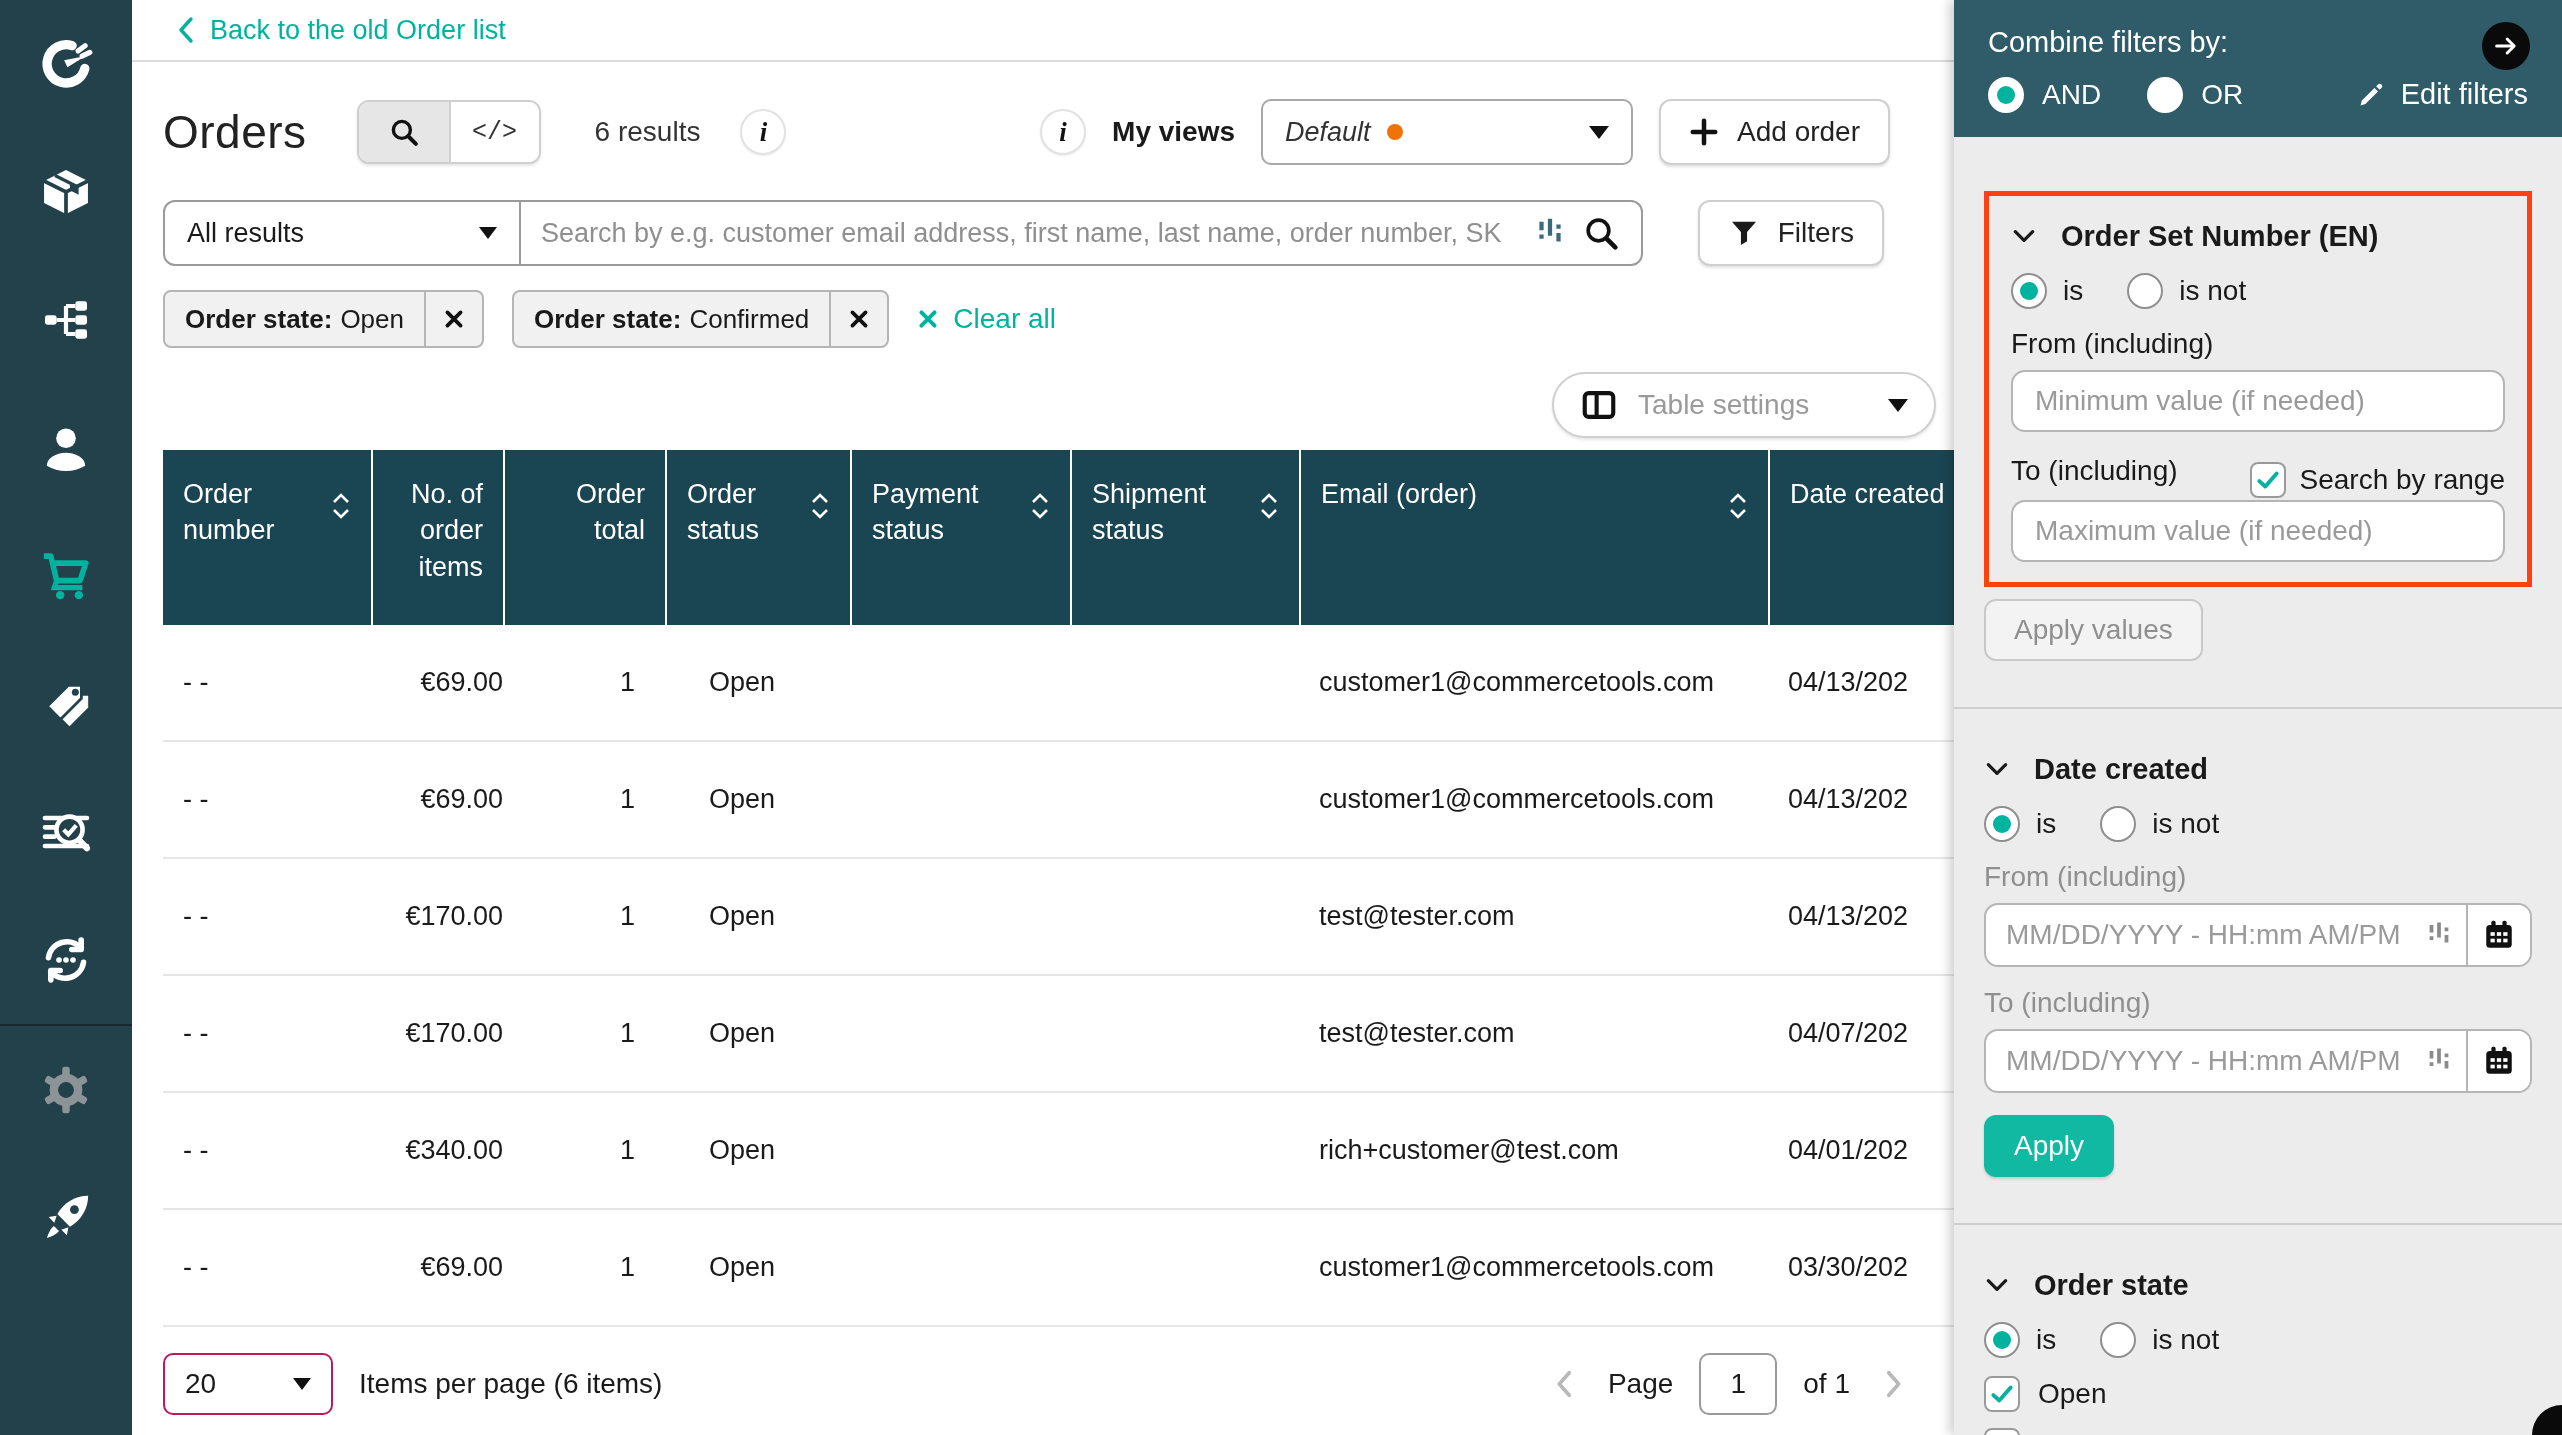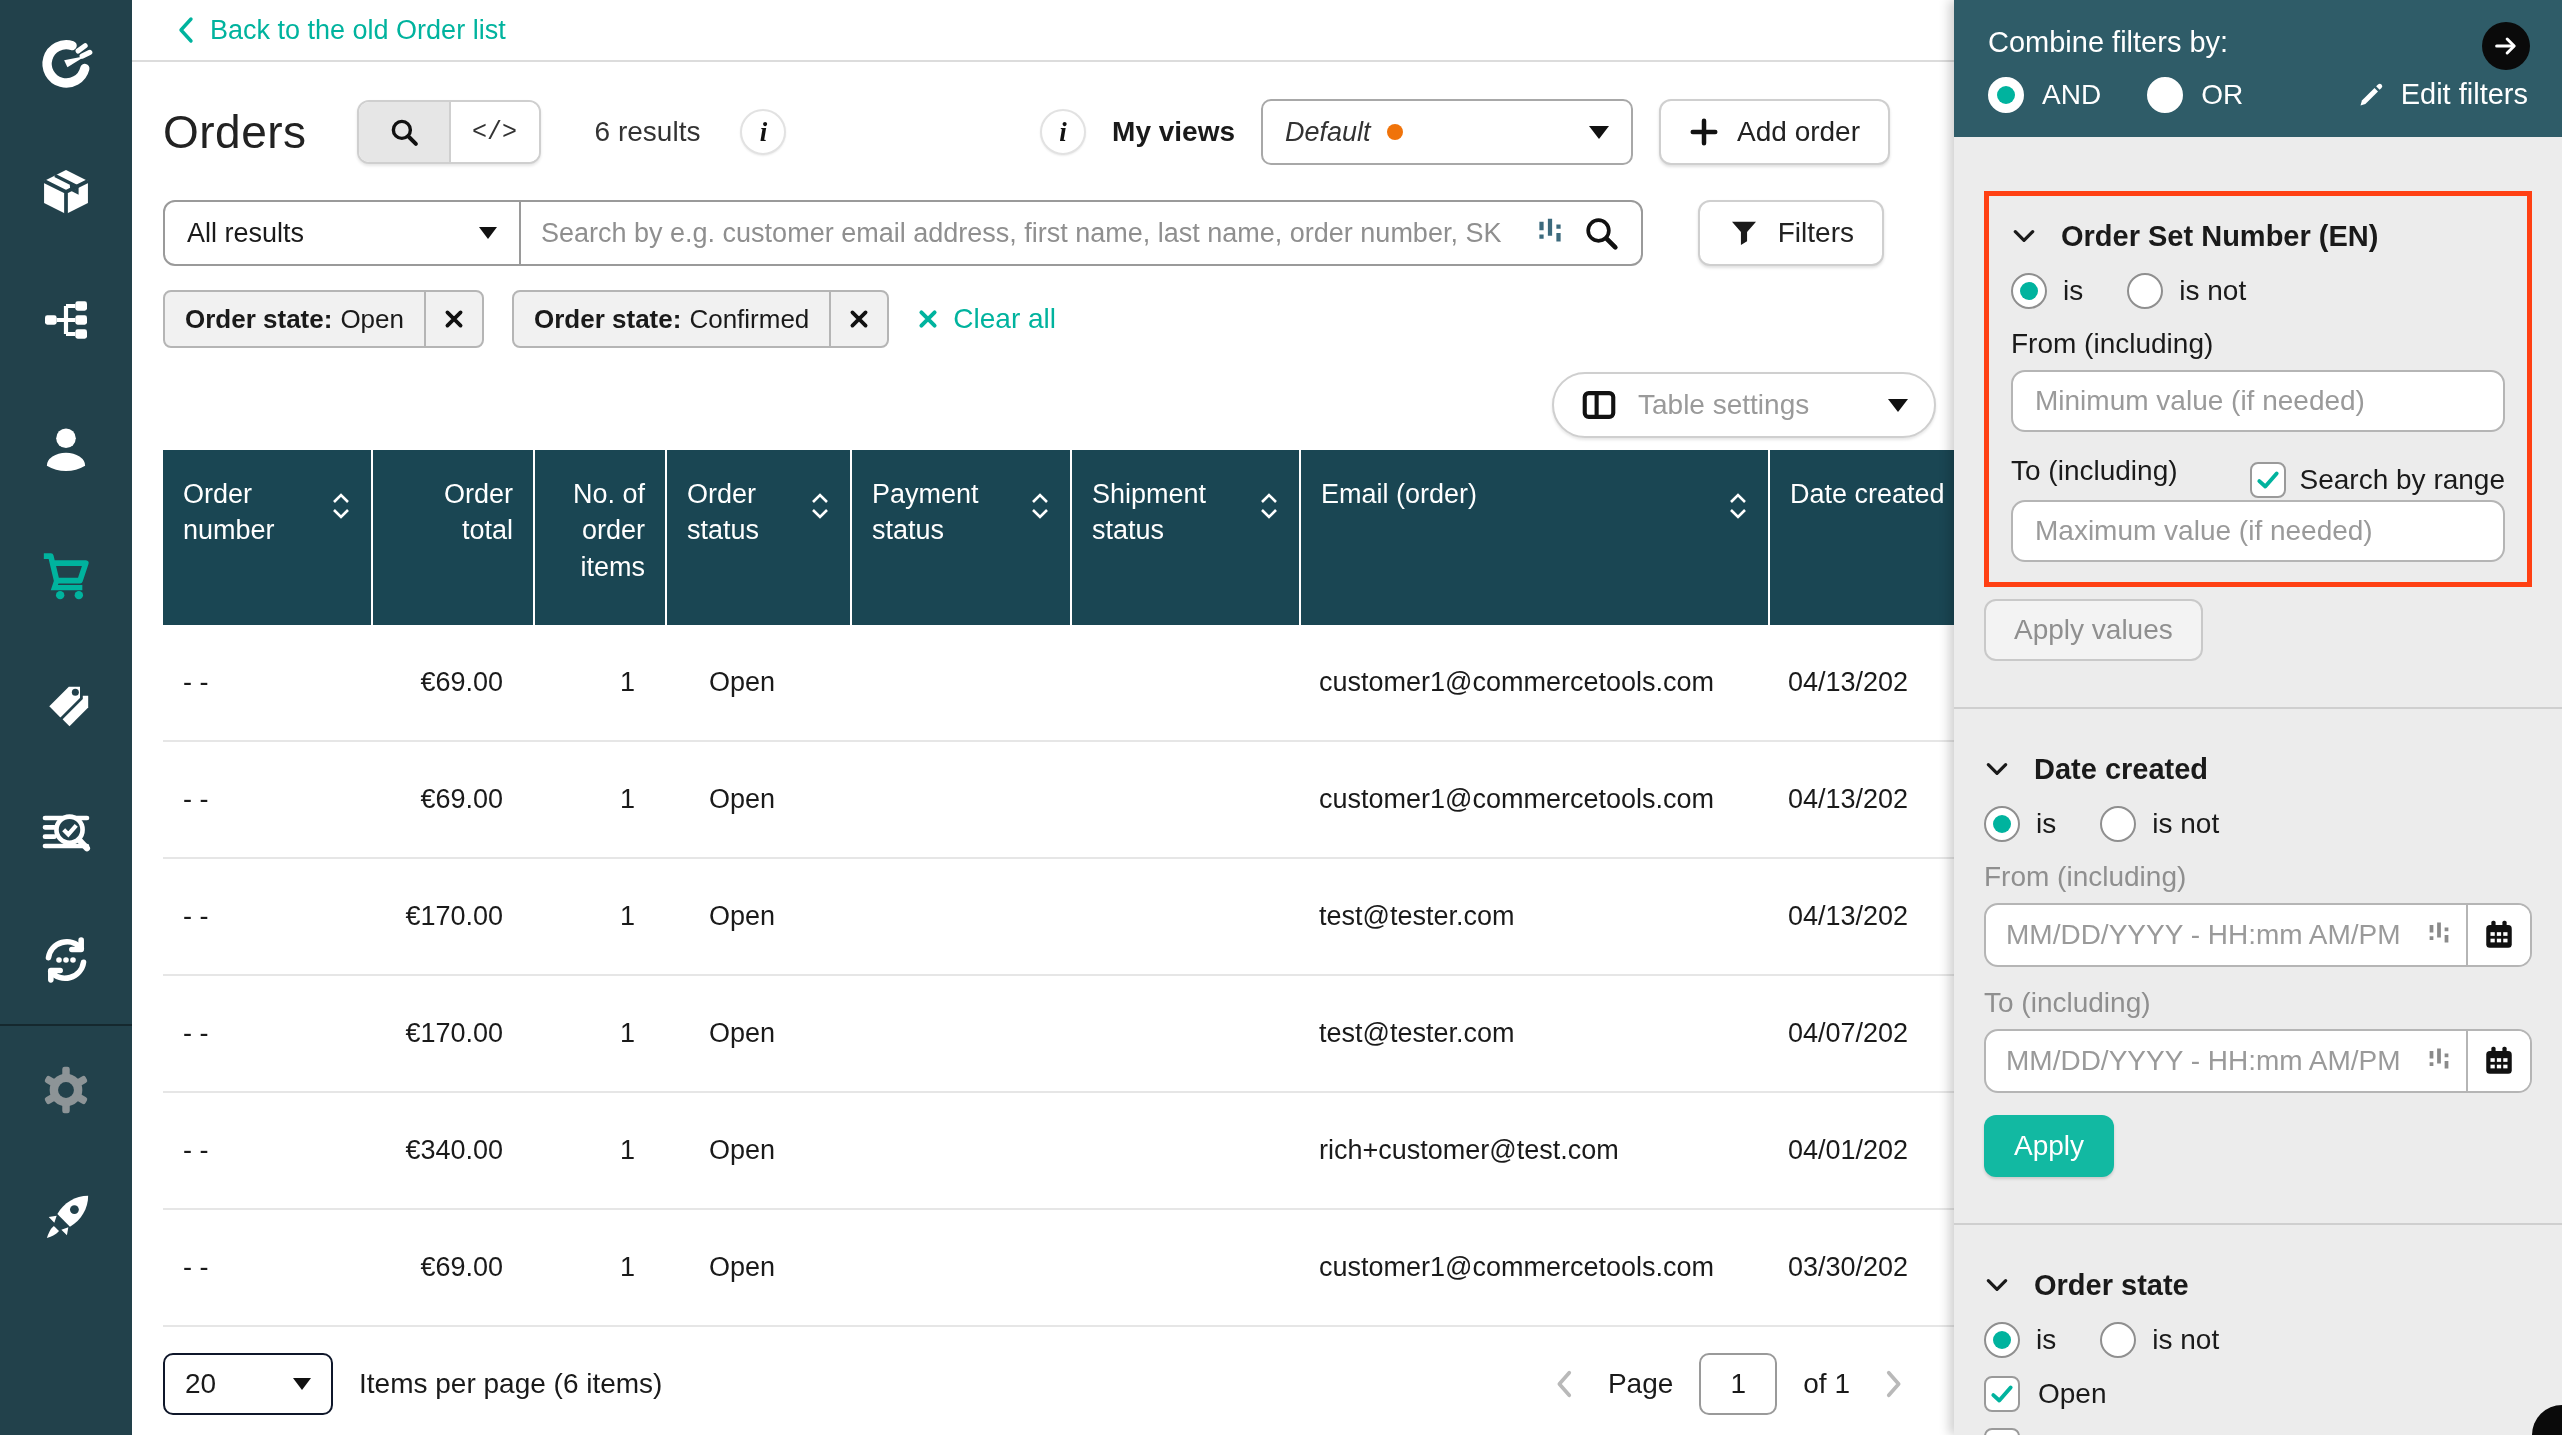--- a/index.html
+++ b/index.html
@@ -62,21 +62,21 @@
   .th + .th { border-left:2px solid #fff; }
   .sort-icon { width:20px; height:32px; flex:0 0 auto; margin-top:14px; }
   .th.spread { justify-content:space-between; }
   .trow { display:flex; height:117px; border-bottom:2px solid #e6e6e6; background:#fff; width:1845px; cursor:pointer; }
   .td { display:flex; align-items:center; padding:0 20px; font-size:27px; color:#1a1a1a; overflow:hidden; white-space:nowrap; }
   .td.num { justify-content:flex-end; padding-right:30px; }
   .c0{width:208px;} .c1{width:162px;} .c2{width:132px;} .c3{width:185px;} .c4{width:220px;} .c5{width:229px;} .c6{width:469px;} .c7{width:240px;}
 
   
   .pager { display:flex; align-items:center; margin:26px 44px 0 31px; }
-  .size-select { width:170px; height:62px; border:2px solid #0f172a; border-radius:10px; background:#fff; display:flex; align-items:center; padding:0 20px; font-size:28px; cursor:pointer; }
+  .size-select { width:170px; height:62px; border:2px solid #be185d; border-radius:10px; background:#fff; display:flex; align-items:center; padding:0 20px; font-size:28px; cursor:pointer; }
   .pager-label { margin-left:26px; font-size:28px; color:#1a1a1a; }
   .pager-right { margin-left:auto; display:flex; align-items:center; gap:26px; }
   .pg-chev { width:34px; height:34px; cursor:pointer; }
   .page-word { font-size:28px; }
   .page-input { width:78px; height:62px; border:2px solid #9a9a9a; border-radius:10px; text-align:center; font-size:28px; font-family:"Liberation Sans",sans-serif; color:#1a1a1a; outline:none; }
   .of-label { font-size:28px; }
 
   
   .panel { position:absolute; right:0; top:0; bottom:0; width:608px; background:#ececec; box-shadow:-5px 0 10px rgba(0,0,0,.18); z-index:6; }
   .panel-header { height:137px; background:#2f5c68; color:#fff; position:relative; padding:26px 34px 0 34px; }
@@ -323,25 +323,25 @@
 
     <div class="table-wrap">
       <div class="thead">
         <div class="th c0">
           <span>Order number</span>
           <svg class="sort-icon" viewBox="0 0 20 32">
               <polyline points="3,12 10,5 17,12" fill="none" stroke="#fff" stroke-width="2.6"></polyline>
               <polyline points="3,20 10,27 17,20" fill="none" stroke="#fff" stroke-width="2.6"></polyline>
             </svg>
         </div>
+        <div class="th c2 num">
+          <span>No. of order items</span>
+        </div>
         <div class="th c1 num">
           <span>Order total</span>
-        </div>
-        <div class="th c2 num">
-          <span>No. of order items</span>
         </div>
         <div class="th c3">
           <span>Order status</span>
           <svg class="sort-icon" viewBox="0 0 20 32">
               <polyline points="3,12 10,5 17,12" fill="none" stroke="#fff" stroke-width="2.6"></polyline>
               <polyline points="3,20 10,27 17,20" fill="none" stroke="#fff" stroke-width="2.6"></polyline>
             </svg>
         </div>
         <div class="th c4">
           <span>Payment status</span>

